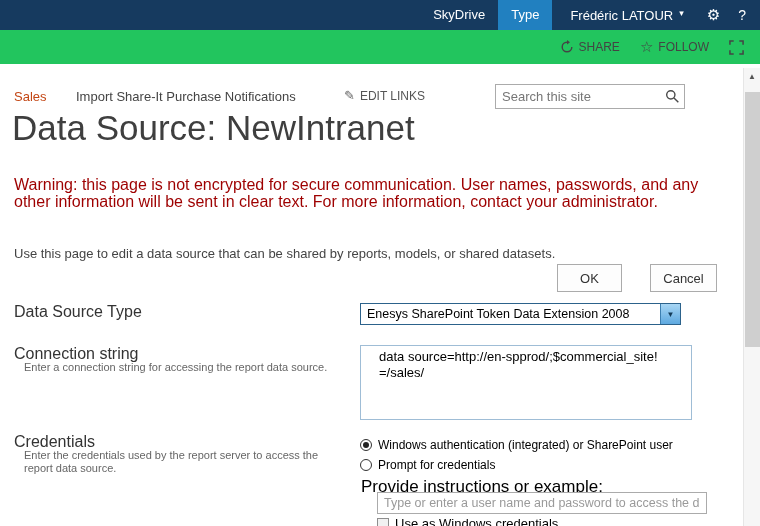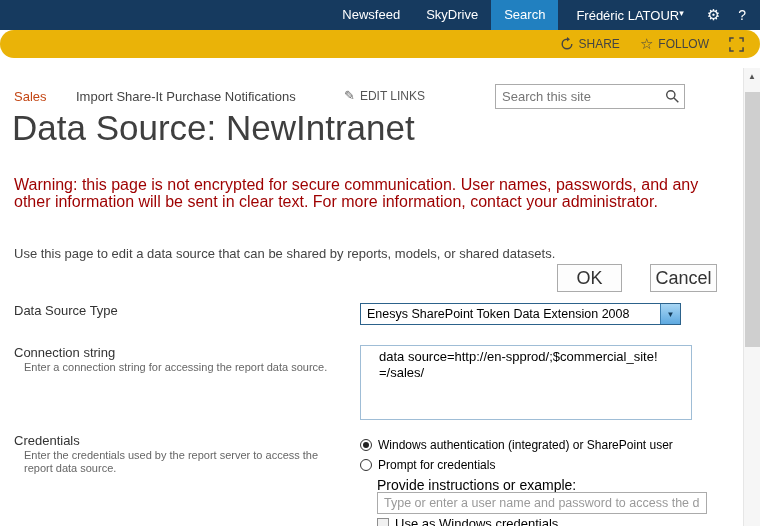--- a/index.html
+++ b/index.html
@@ -4,95 +4,94 @@
 <style>
   * { margin:0; padding:0; box-sizing:border-box; }
   body { font-family:"Liberation Sans", sans-serif; background:#fff; }
   .screen { position:relative; width:760px; height:526px; overflow:hidden; background:#fff; }
 
   
   .suite-bar { position:absolute; top:0; left:0; right:0; height:30px; background:#163A5F; color:#fff; display:flex; align-items:center; }
   .suite-nav { display:flex; margin-left:auto; height:100%; align-items:center; }
   .suite-link { padding:0 13px; line-height:30px; font-size:13px; color:#fff; cursor:pointer; white-space:nowrap; }
   .suite-link.active { background:#2180C0; }
-  .suite-user { display:flex; align-items:flex-start; padding:0 14px 0 18px; font-size:13px; cursor:pointer; white-space:nowrap; }
+  .suite-user { display:flex; align-items:flex-start; gap:6px; padding:0 14px 0 18px; font-size:13px; cursor:pointer; white-space:nowrap; }
   .caret { font-size:9px; }
   .suite-icon { padding:0 9px; font-size:15px; cursor:pointer; }
   .suite-icon.help { font-size:14px; padding-right:14px; }
 
   
-  .ribbon { position:absolute; top:30px; left:0; right:0; height:28px; background:#eab308; display:flex; align-items:center; justify-content:flex-end; gap:20px; padding-right:16px; color:#444; font-size:12px;border-radius:15px; }
+  .ribbon { position:absolute; top:30px; left:0; right:0; height:34px; background:#22c55e; display:flex; align-items:center; justify-content:flex-end; gap:20px; padding-right:16px; color:#444; font-size:12px; }
   .ribbon-item { display:flex; align-items:center; gap:5px; cursor:pointer; }
   .star { font-size:15px; line-height:12px; }
 
   
   .crumb-site { position:absolute; left:14px; top:89px; font-size:13px; color:#C34614; cursor:pointer; }
   .crumb-page { position:absolute; left:76px; top:89px; font-size:13px; color:#444; cursor:pointer; }
   .edit-links { position:absolute; left:344px; top:88px; font-size:12px; color:#555; display:flex; gap:5px; align-items:center; cursor:pointer; }
   .pencil { font-size:13px; color:#666; }
   .search-box { position:absolute; left:495px; top:84px; width:190px; height:25px; border:1px solid #ABABAB; background:#fff; display:flex; align-items:center; }
   .search-box input { flex:1; border:none; outline:none; font-size:13px; padding:2px 6px; color:#444; font-family:"Liberation Sans", sans-serif; min-width:0; }
   .search-box input::placeholder { color:#767676; opacity:1; }
   .search-btn { width:24px; display:flex; align-items:center; justify-content:center; cursor:pointer; }
 
   
   .page-title { position:absolute; left:12px; top:108px; font-size:35px; font-weight:300; color:#3F3F3F; letter-spacing:0; }
   .warning { position:absolute; left:14px; top:176px; width:714px; font-size:16px; line-height:17px; color:#9E0000; }
   .intro { position:absolute; left:14px; top:246px; font-size:13px; color:#444; }
 
   
-  .btn { position:absolute; top:264px; height:28px; background:#FDFDFD; border:1px solid #ABABAB; font-size:18px; color:#333; font-family:"Liberation Sans", sans-serif; cursor:pointer; }
+  .btn { position:absolute; top:264px; height:28px; background:#FDFDFD; border:1px solid #ABABAB; font-size:13px; color:#333; font-family:"Liberation Sans", sans-serif; cursor:pointer; }
   .btn-ok { left:557px; width:65px; }
   .btn-cancel { left:650px; width:67px; }
 
   
-  .fld-label { position:absolute; font-size:13px; color:#333; }
+  .fld-label { position:absolute; font-size:16px; color:#333; }
   .fld-desc  { position:absolute; font-size:11px; color:#666; line-height:13px; }
   .lbl-dst   { left:14px; top:303px; }
   .lbl-cs    { left:14px; top:345px; }
   .desc-cs   { left:24px; top:361px; width:320px; }
   .lbl-cred  { left:14px; top:433px; }
   .desc-cred { left:24px; top:449px; width:322px; }
 
   .select { position:absolute; left:360px; top:303px; width:321px; height:22px; border:1px solid #2C628B; background:#fff; display:flex; align-items:stretch; cursor:pointer; }
   .select-text { flex:1; font-size:12.5px; color:#000; padding:3px 6px; white-space:nowrap; overflow:hidden; }
   .select-arrow { width:20px; background:linear-gradient(#A8D6F4,#5EA9E0); border-left:1px solid #3C7FB1; display:flex; align-items:center; justify-content:center; font-size:8px; color:#123A57; }
 
   .conn-textarea { position:absolute; left:360px; top:345px; width:332px; height:75px; border:1px solid #9FBDD6; resize:none; font-size:13px; font-family:"Liberation Sans", sans-serif; color:#000; padding:3px 18px; line-height:16px; outline:none; }
 
   .opt-row { position:absolute; display:flex; align-items:center; gap:6px; font-size:12px; color:#000; cursor:pointer; white-space:nowrap; }
   .opt1 { left:360px; top:438px; }
   .opt2 { left:360px; top:458px; }
   .radio { width:12px; height:12px; border:1px solid #333; border-radius:50%; background:#fff; position:relative; flex:0 0 auto; }
   .radio.checked::after { content:""; position:absolute; left:2px; top:2px; right:2px; bottom:2px; border-radius:50%; background:#222; }
 
-  .provide-label { position:absolute; left:377px; top:477px; font-size:14px; color:#000; }
+  .provide-label { position:absolute; left:361px; top:477px; font-size:17px; color:#000; }
   .instr-input { position:absolute; left:377px; top:492px; width:330px; height:22px; border:1px solid #ABABAB; font-size:12.5px; padding:2px 6px; color:#444; font-family:"Liberation Sans", sans-serif; outline:none; }
   .instr-input::placeholder { color:#9A9A9A; opacity:1; }
 
   .wincred-row { position:absolute; left:377px; top:516px; display:flex; align-items:center; gap:6px; font-size:13px; color:#000; }
   .checkbox { width:12px; height:12px; border:1px solid #8E8E8E; background:#F1F1F1; flex:0 0 auto; }
 
   
   .scrollbar { position:absolute; top:68px; right:0; width:17px; height:458px; background:#F6F6F6; border-left:1px solid #E6E6E6; }
   .sb-up { height:17px; text-align:center; font-size:8px; line-height:17px; color:#555; cursor:pointer; }
   .sb-thumb { position:absolute; left:1px; top:24px; width:15px; height:255px; background:#CFCFCF; cursor:grab; }
 
   svg { display:block; }
 </style>
 </head>
 <body>
 
 <div class="screen">
 
   <div class="suite-bar">
     <div class="suite-nav">
-      <span class="suite-link">Newsfeed</span>
       <span class="suite-link">SkyDrive</span>
-      <span class="suite-link active">Search</span>
+      <span class="suite-link active">Type</span>
     </div>
     <div class="suite-user">
       <span>Frédéric LATOUR</span>
       <span class="caret">▾</span>
     </div>
     <span class="suite-icon">⚙</span>
     <span class="suite-icon help">?</span>
   </div>
 
   <div class="ribbon">

